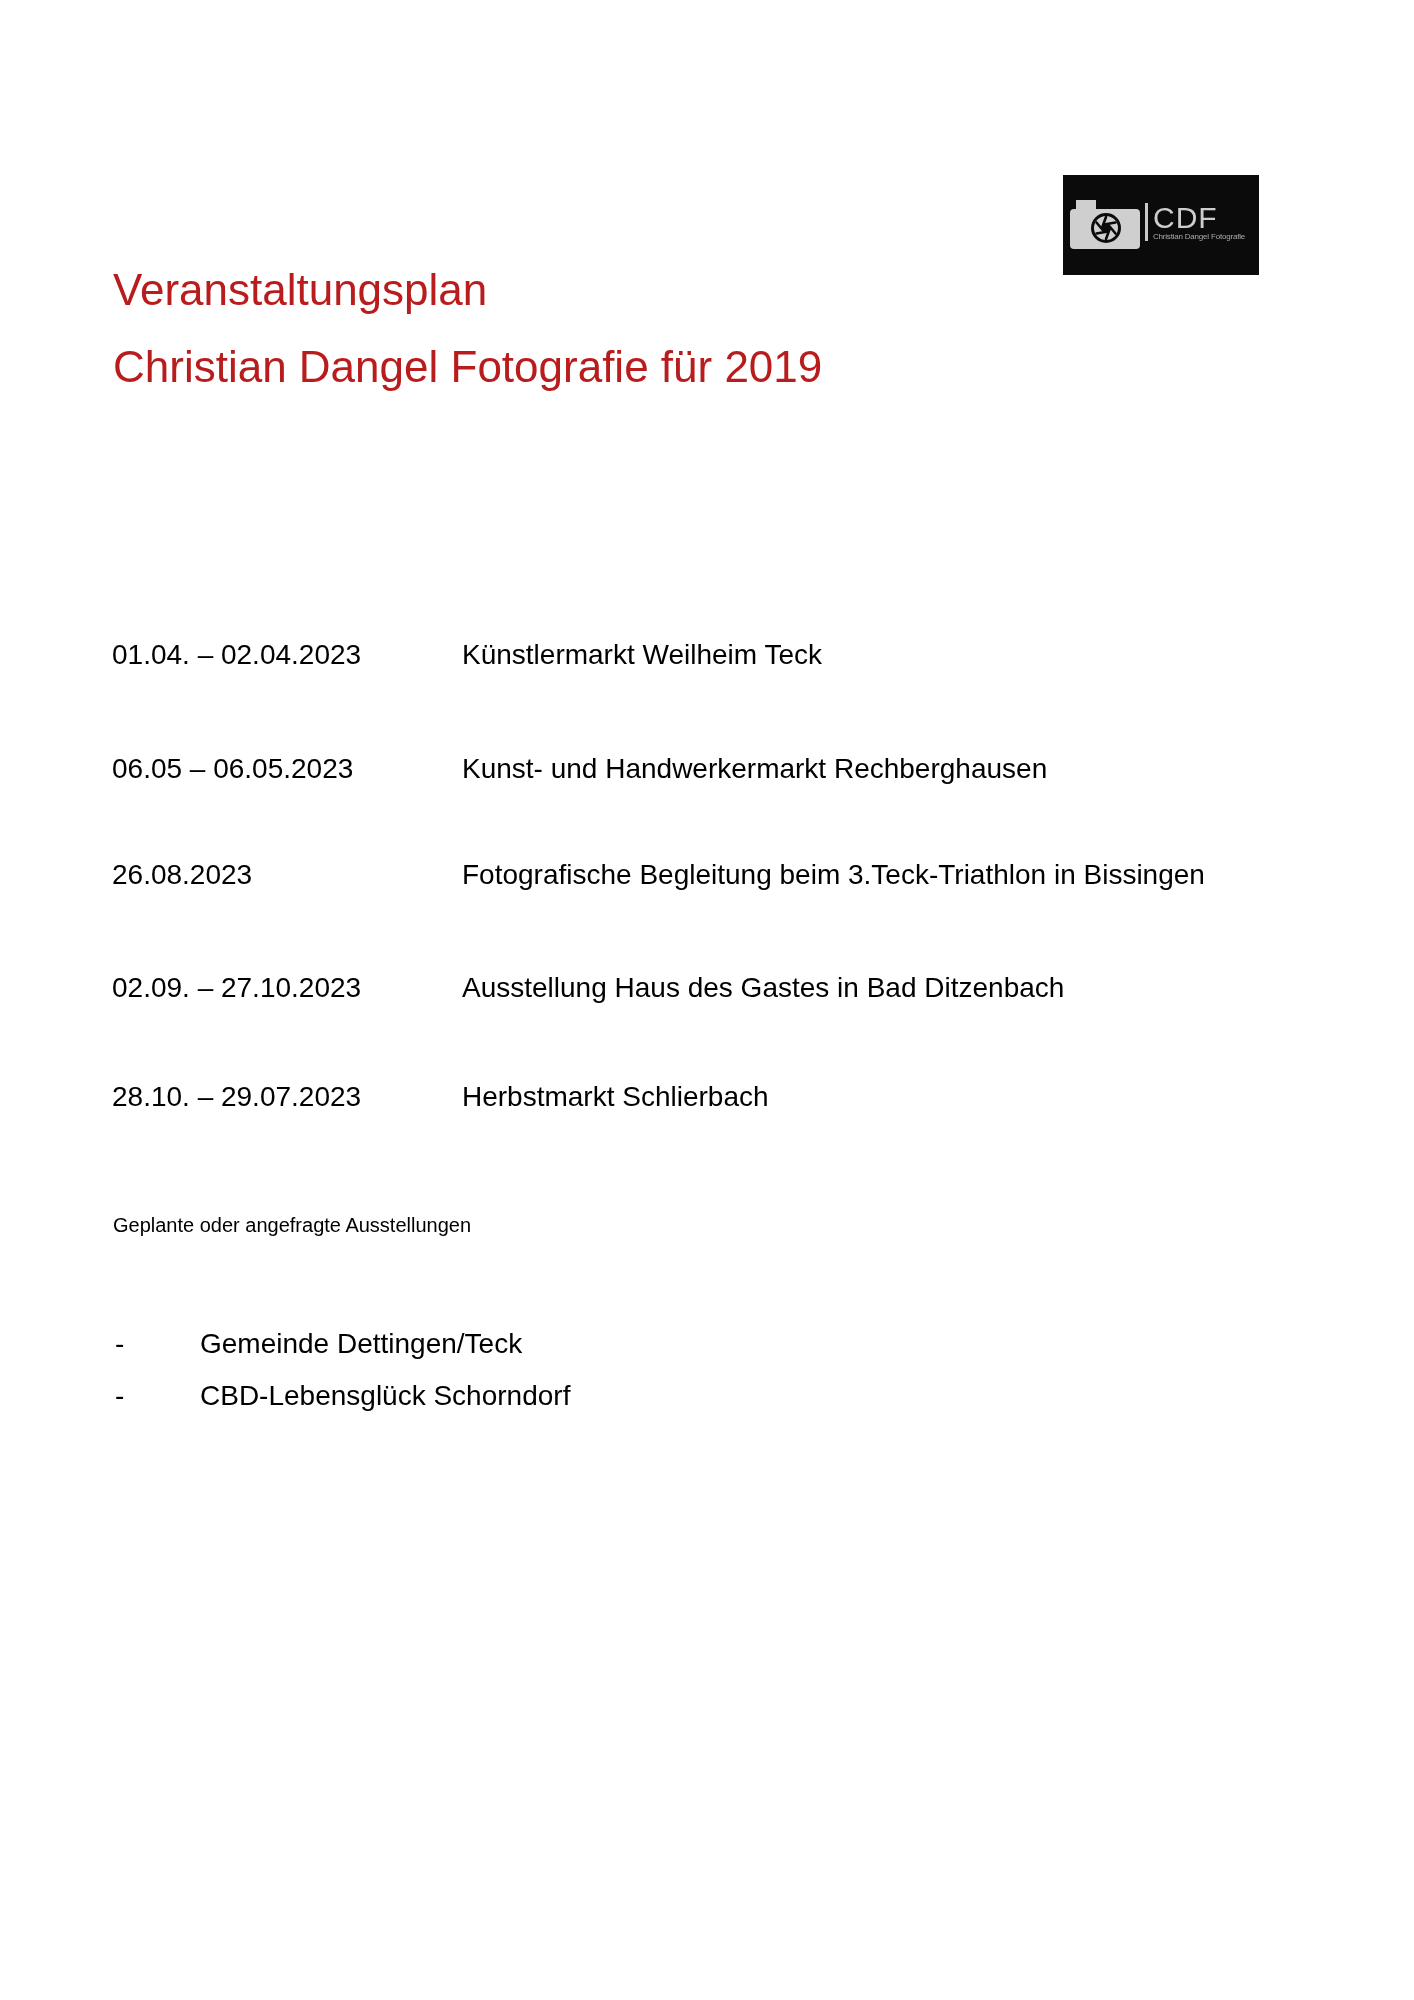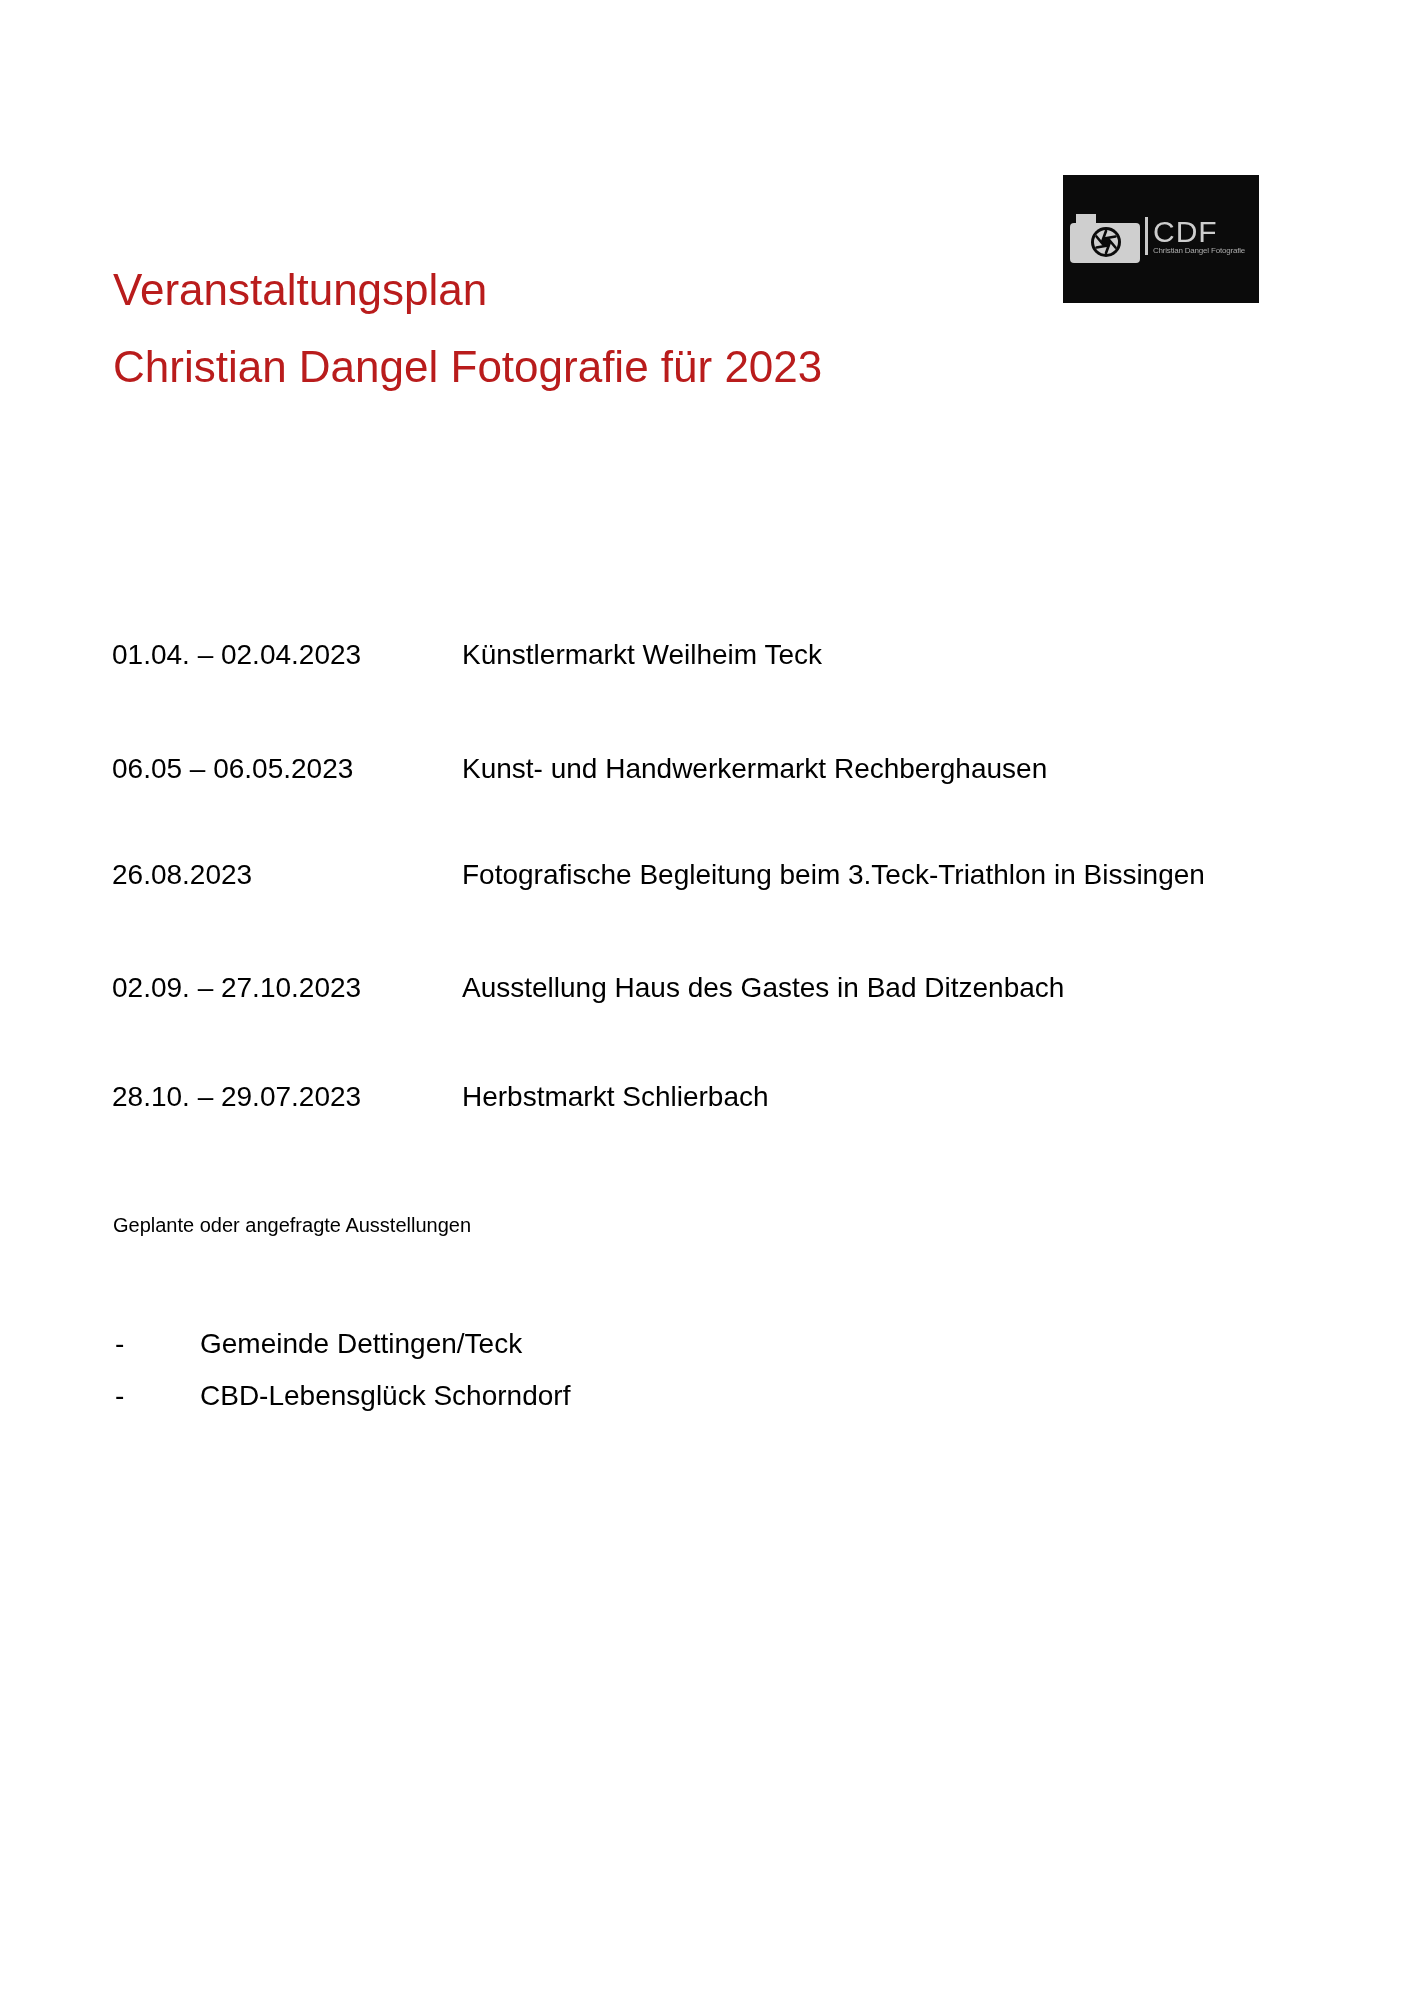--- a/index.html
+++ b/index.html
@@ -15,21 +15,21 @@
     font-family: "Liberation Sans", "DejaVu Sans", sans-serif;
     color: #000000;
     overflow: hidden;
   }
   
   .logo {
     position: absolute;
     left: 1063px;
     top: 175px;
     width: 196px;
-    height: 128px;
+    height: 100px;
     background: #0b0b0b;
     display: flex;
     align-items: center;
     padding-left: 7px;
     box-sizing: border-box;
   }
   .logo-camera { flex: 0 0 auto; }
   .logo-divider {
     width: 3px;
     height: 38px;
@@ -134,21 +134,21 @@
       <circle cx="36" cy="28" r="3.4" fill="#0b0b0b"></circle>
     </svg>
     <div class="logo-divider"></div>
     <div class="logo-textblock">
       <span class="logo-acronym">CDF</span>
       <span class="logo-subtitle">Christian Dangel Fotografie</span>
     </div>
   </div>
 
   <div class="title-line title-line-1">Veranstaltungsplan</div>
-  <div class="title-line title-line-2">Christian Dangel Fotografie für 2023</div>
+  <div class="title-line title-line-2">Christian Dangel Fotografie für 2019</div>
 
   <div class="event-row event-row-0">
     <span class="event-date">01.04. – 02.04.2023</span><span class="event-desc">Künstlermarkt Weilheim Teck</span>
   </div>
   <div class="event-row event-row-1">
     <span class="event-date">06.05 – 06.05.2023</span><span class="event-desc">Kunst- und Handwerkermarkt Rechberghausen</span>
   </div>
   <div class="event-row event-row-2">
     <span class="event-date">26.08.2023</span><span class="event-desc">Fotografische Begleitung beim 3.Teck-Triathlon in Bissingen</span>
   </div>

